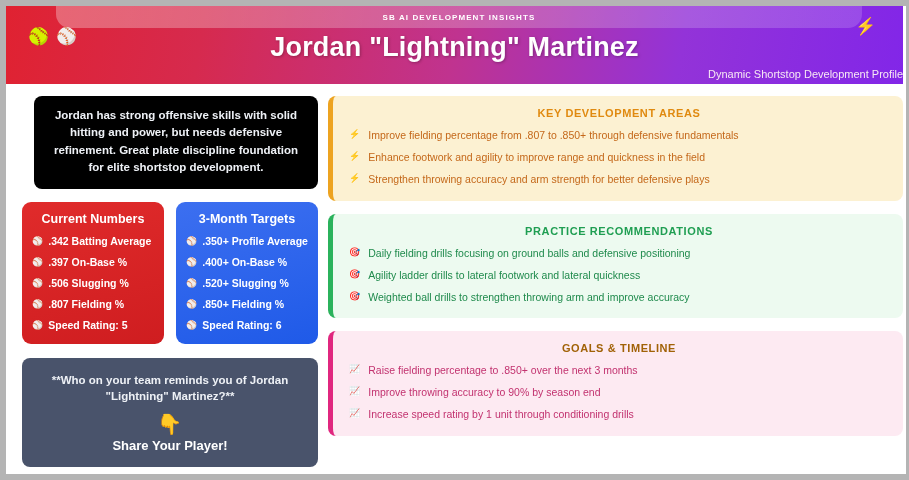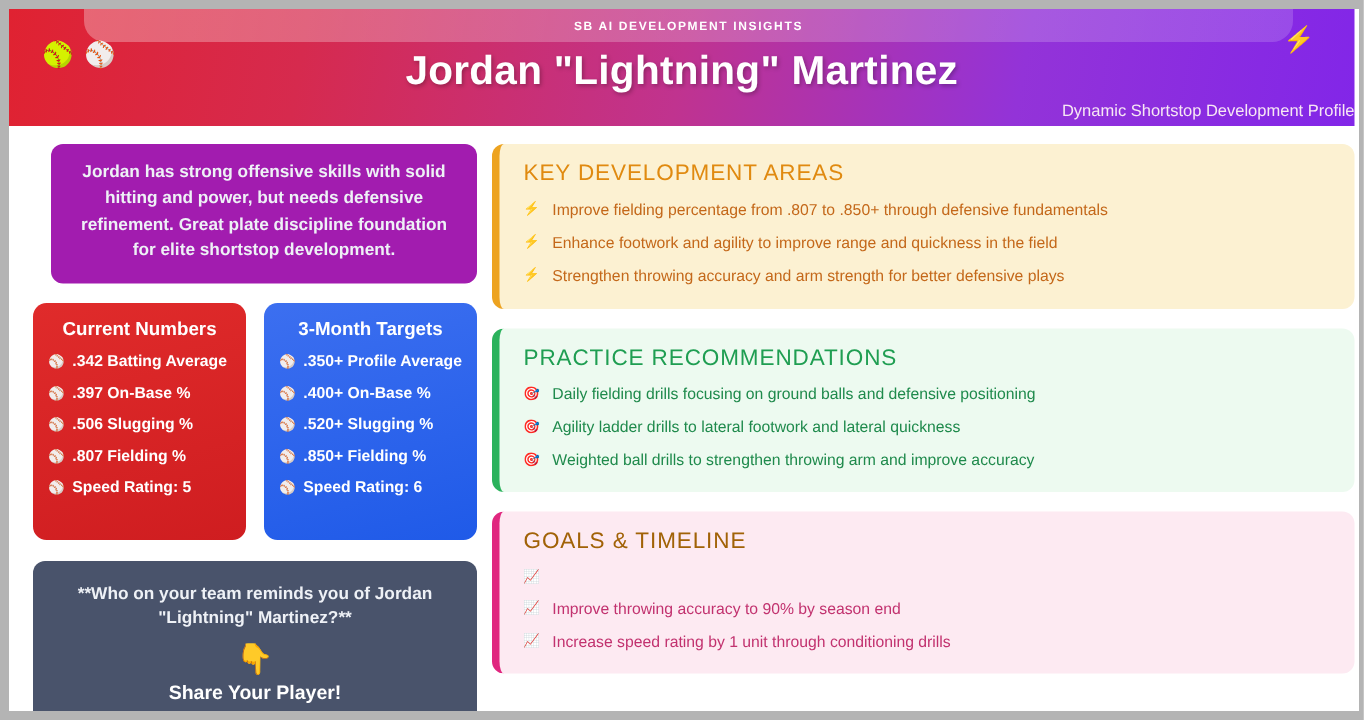--- a/index.html
+++ b/index.html
@@ -68,37 +68,37 @@
   .body {
     display: flex;
     padding: 12px 0 0 0;
     gap: 0;
   }
   .col-left { width: 320px; padding: 0 8px 0 16px; }
   .col-right { width: 577px; padding: 0 0 0 2px; }
 
   
   .summary-card {
-    background: #a21caf;
+    background: #000000;
     border-radius: 8px;
     padding: 11px 16px 13px 16px;
     color: #eef1f6;
     font-size: 11.5px;
     font-weight: bold;
     line-height: 1.5;
     text-align: center;
     margin-left: 12px;
   }
 
   
   .stats-row { display: flex; gap: 12px; margin-top: 13px; }
   .stat-card {
     flex: 1;
     border-radius: 9px;
-    padding: 10px 10px 20px 10px;
+    padding: 10px 10px 4px 10px;
     color: #ffffff;
   }
   .stat-card.red  { background: linear-gradient(165deg, #e02b2b 0%, #cf1d20 100%); }
   .stat-card.blue { background: linear-gradient(165deg, #3c6ff0 0%, #1f5ae8 100%); }
   .stat-title {
     text-align: center;
     font-size: 12.5px;
     font-weight: bold;
     margin-bottom: 9px;
   }
@@ -143,25 +143,26 @@
   }
   .section.practice {
     background: #edfaf0;
     border-left: 5px solid #2bb25c;
   }
   .section.goals {
     background: #fdeaf2;
     border-left: 5px solid #e0277f;
   }
   .section-title {
-    font-size: 15px;
-    font-weight: normal;
+    font-size: 11px;
+    font-weight: bold;
     letter-spacing: 0.6px;
     text-transform: uppercase;
     margin-bottom: 9px;
+    text-align: center;
   }
   .section.key .section-title { color: #e08a10; }
   .section.practice .section-title { color: #1f9e52; }
   .section.goals .section-title { color: #a16207; }
   .sec-list { list-style: none; }
   .sec-item {
     display: flex;
     align-items: flex-start;
     gap: 8px;
     font-size: 10.5px;
@@ -301,20 +302,21 @@
             <span>Weighted ball drills to strengthen throwing arm and improve accuracy</span>
           </li>
         </ul>
       </div>
 
       <div class="section goals">
         <div class="section-title">Goals &amp; Timeline</div>
         <ul class="sec-list">
           <li class="sec-item">
             <span class="bullet">📈</span>
+            <span>Raise fielding percentage to .850+ over the next 3 months</span>
           </li>
           <li class="sec-item">
             <span class="bullet">📈</span>
             <span>Improve throwing accuracy to 90% by season end</span>
           </li>
           <li class="sec-item">
             <span class="bullet">📈</span>
             <span>Increase speed rating by 1 unit through conditioning drills</span>
           </li>
         </ul>

